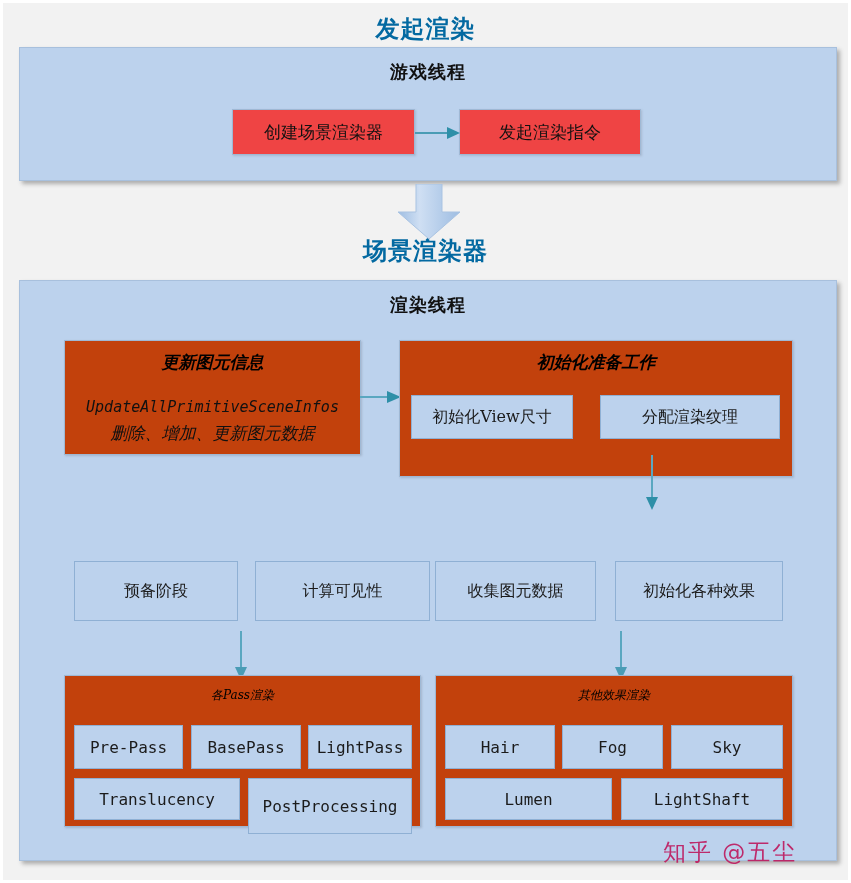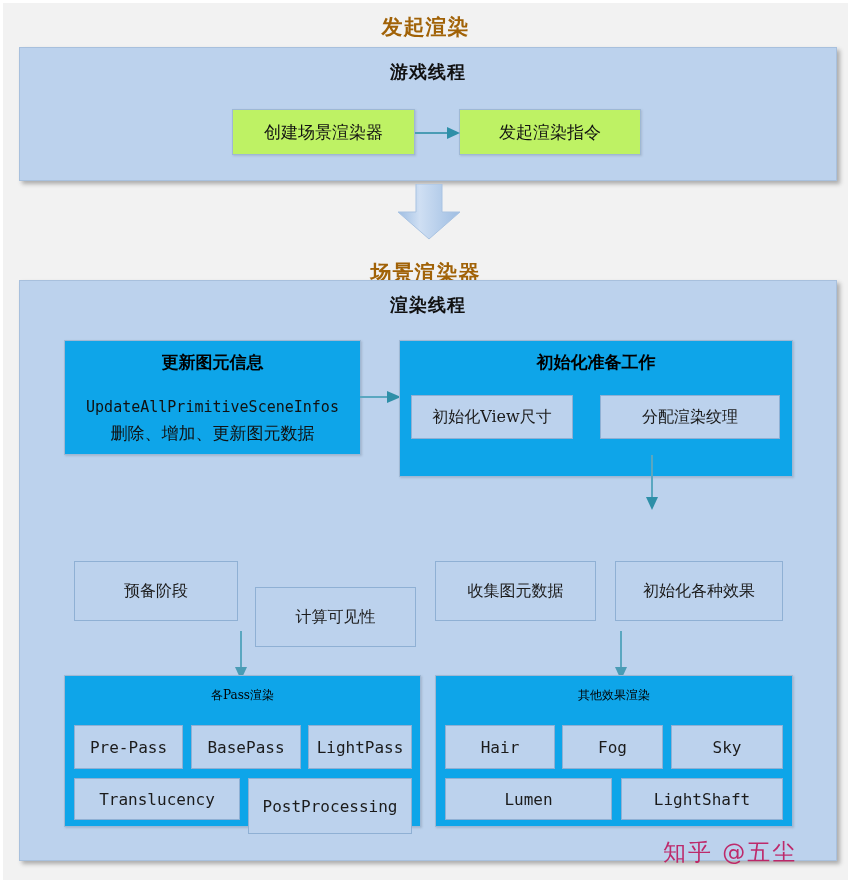--- a/index.html
+++ b/index.html
@@ -23,22 +23,22 @@
     overflow: hidden;
   }
 
   
   .section-title {
     position: absolute;
     width: 100%;
     left: 0;
     text-align: center;
     font-weight: bold;
-    font-size: 21px;
-    color: #a16207;
+    font-size: 24px;
+    color: #0369a1;
     letter-spacing: 1px;
     font-family: "DejaVu Serif", "Liberation Serif", serif;
   }
 
   
   .panel {
     position: absolute;
     background: #bcd2ed;
     border: 1px solid #a8c0dd;
     box-shadow: 3px 3px 4px rgba(90,90,90,0.45);
@@ -51,43 +51,44 @@
     text-align: center;
     font-weight: bold;
     font-size: 18px;
     color: #111111;
     letter-spacing: 1px;
   }
 
   
   .card {
     position: absolute;
-    background: #0ea5e9;
+    background: #c2410c;
     border: 1px solid #9fb8d4;
     box-sizing: border-box;
     box-shadow: 1px 1px 2px rgba(120,130,145,0.35);
+    font-style: italic;
   }
   .card-title {
     position: absolute;
     left: 0;
     width: 100%;
     text-align: center;
     font-weight: bold;
     font-size: 17px;
     color: #000000;
   }
   .card-title.plain {
     font-weight: normal;
     font-size: 12px;
   }
 
   
   .node {
     position: absolute;
-    background: #bef264;
+    background: #ef4444;
     border: 1px solid #9fb8d4;
     box-sizing: border-box;
     display: flex;
     align-items: center;
     justify-content: center;
     font-size: 17px;
     color: #111111;
     box-shadow: 1px 1px 2px rgba(120,130,145,0.3);
   }
 
@@ -174,21 +175,21 @@
     <defs>
       <linearGradient id="ba" x1="0" y1="0" x2="1" y2="0">
         <stop offset="0%" stop-color="#9ebde2"></stop>
         <stop offset="35%" stop-color="#cfdff3"></stop>
         <stop offset="100%" stop-color="#9ebde2"></stop>
       </linearGradient>
     </defs>
     <polygon points="20,0 46,0 46,28 64,28 33,55 2,28 20,28" fill="url(#ba)" stroke="#a9c3e2" stroke-width="1"></polygon>
   </svg>
 
-  <div class="section-title" style="top:256px;text-align:center;">场景渲染器</div>
+  <div class="section-title" style="top:232px;text-align:center;">场景渲染器</div>
 
   <div class="panel" style="left:16px; top:277px; width:818px; height:581px;">
     <div class="panel-title" style="top:12px;">渲染线程</div>
   </div>
 
   <div class="card" style="left:61px; top:337px; width:297px; height:115px;">
     <div class="card-title" style="top:10px;">更新图元信息</div>
     <div class="mono-line" style="top:57px;">UpdateAllPrimitiveSceneInfos</div>
     <div class="cn-line" style="top:81px;">删除、增加、更新图元数据</div>
   </div>
@@ -203,21 +204,21 @@
   </div>
   <div class="chip" style="left:408px; top:392px; width:162px; height:44px;">初始化View尺寸</div>
   <div class="chip" style="left:597px; top:392px; width:180px; height:44px;">分配渲染纹理</div>
 
   <svg class="conn" style="left:640px; top:452px; width:18px; height:56px;" viewBox="0 0 18 56">
     <line x1="9" y1="0" x2="9" y2="44" stroke="#5aa7c0" stroke-width="2"></line>
     <polygon points="3,42 15,42 9,55" fill="#2e8fa8"></polygon>
   </svg>
 
   <div class="chip" style="left:71px; top:558px; width:164px; height:60px;">预备阶段</div>
-  <div class="chip" style="left:252px; top:558px; width:161px; height:60px;margin-top:26px;">计算可见性</div>
+  <div class="chip" style="left:252px; top:558px; width:175px; height:60px;">计算可见性</div>
   <div class="chip" style="left:432px; top:558px; width:161px; height:60px;">收集图元数据</div>
   <div class="chip" style="left:612px; top:558px; width:168px; height:60px;">初始化各种效果</div>
 
   <svg class="conn" style="left:229px; top:628px; width:18px; height:50px;" viewBox="0 0 18 50">
     <line x1="9" y1="0" x2="9" y2="38" stroke="#5aa7c0" stroke-width="2"></line>
     <polygon points="3,36 15,36 9,49" fill="#4a9cb5"></polygon>
   </svg>
 
   <svg class="conn" style="left:609px; top:628px; width:18px; height:50px;" viewBox="0 0 18 50">
     <line x1="9" y1="0" x2="9" y2="38" stroke="#5aa7c0" stroke-width="2"></line>

